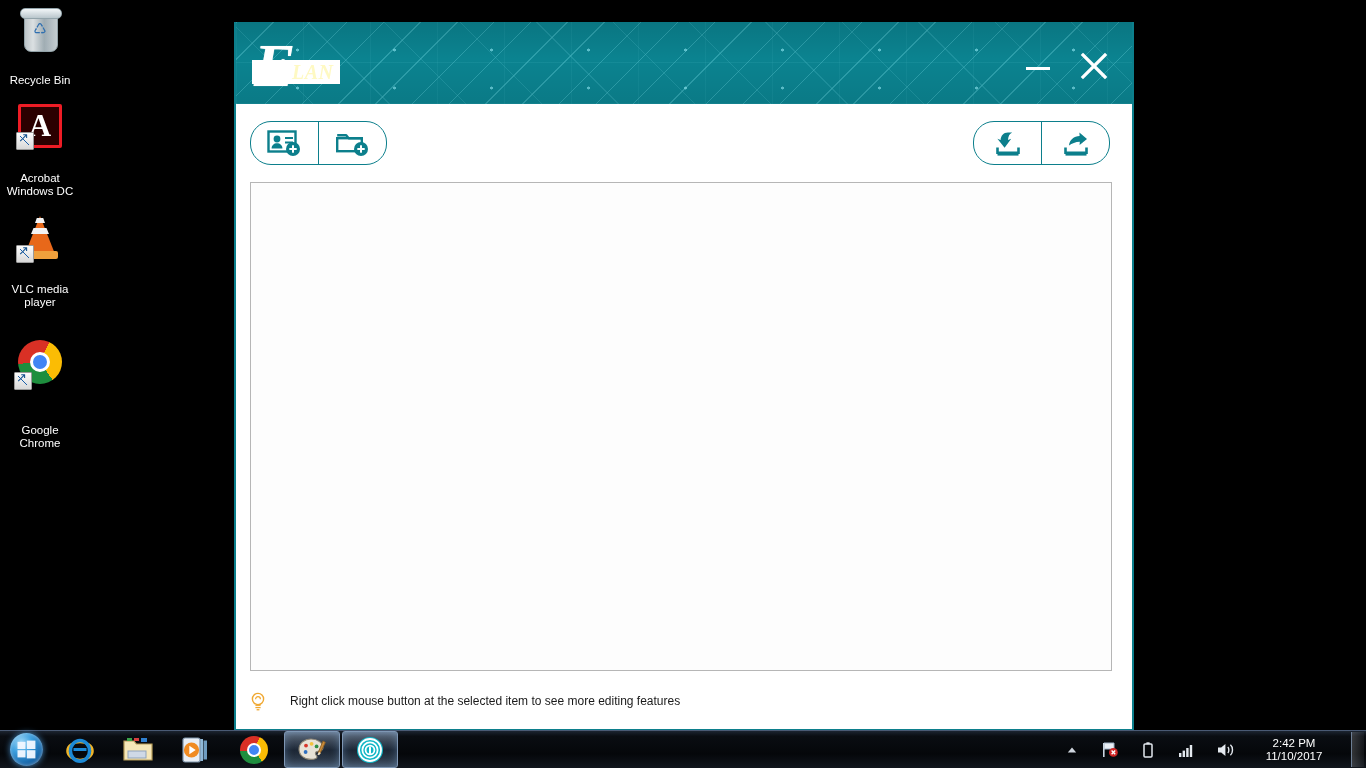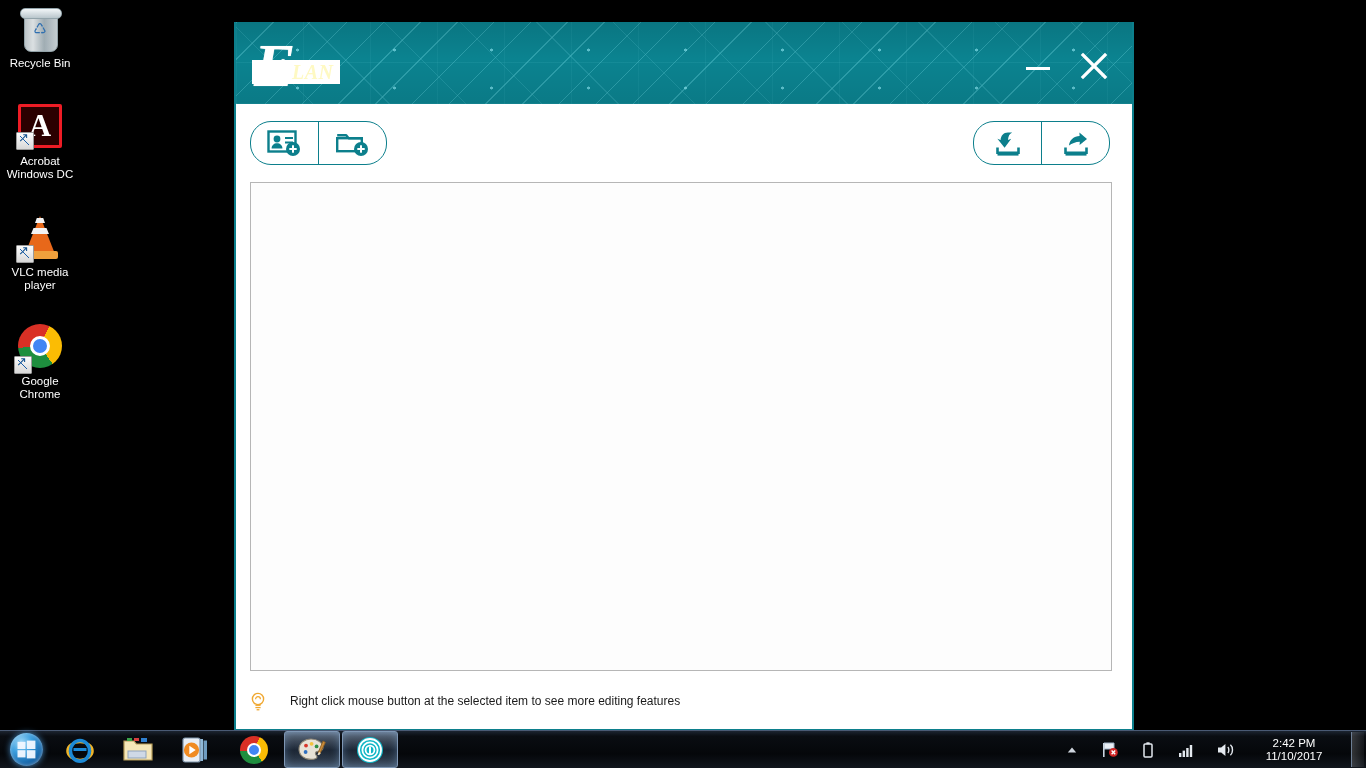--- a/index.html
+++ b/index.html
@@ -12,21 +12,21 @@
 
   
   #desktop{position:absolute;inset:0;background:#000;}
 
   .desk-icon{
     position:absolute;width:80px;left:0;
     display:flex;flex-direction:column;align-items:center;
   }
   .desk-icon .glyphbox{position:relative;width:48px;height:48px;}
   .desk-icon .cap{
-    margin-top:3px;color:#fff;font-size:11.5px;line-height:13px;
+    margin-top:20px;color:#fff;font-size:11.5px;line-height:13px;
     text-align:center;text-shadow:1px 1px 2px #000;width:80px;
   }
   .shortcut-arrow{
     position:absolute;left:-2px;bottom:-2px;width:16px;height:16px;
     background:linear-gradient(#fcfcfc,#d8d8d8);
     border:1px solid #9a9a9a;border-radius:1px;
   }
   .shortcut-arrow:after{
     content:"";position:absolute;left:3px;top:3px;width:9px;height:9px;
     background:
@@ -253,21 +253,21 @@
         <div class="cone"></div>
         <div class="s1"></div>
         <div class="s2"></div>
         <div class="base"></div>
         <div class="shortcut-arrow"></div>
       </div>
     </div>
     <div class="cap">VLC media player</div>
   </div>
 
-  <div class="desk-icon" style="top:324px;">
+  <div class="desk-icon" style="top:340px;gap:16px;">
     <div class="glyphbox">
       <div class="chrome"></div>
       <div class="shortcut-arrow"></div>
     </div>
     <div class="cap">Google Chrome</div>
   </div>
 
 </div>
 
 <div id="elan-window">

